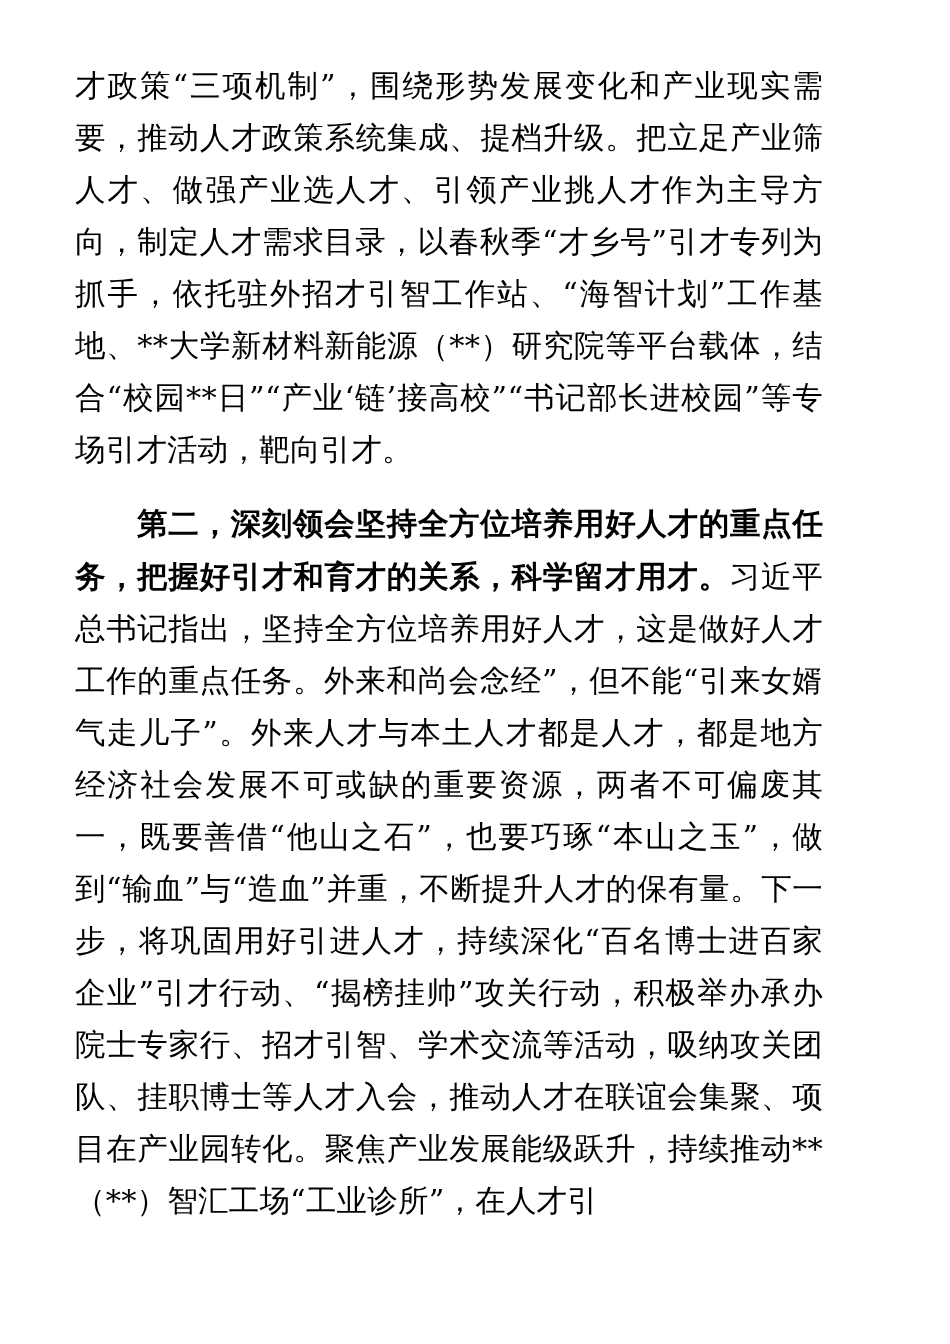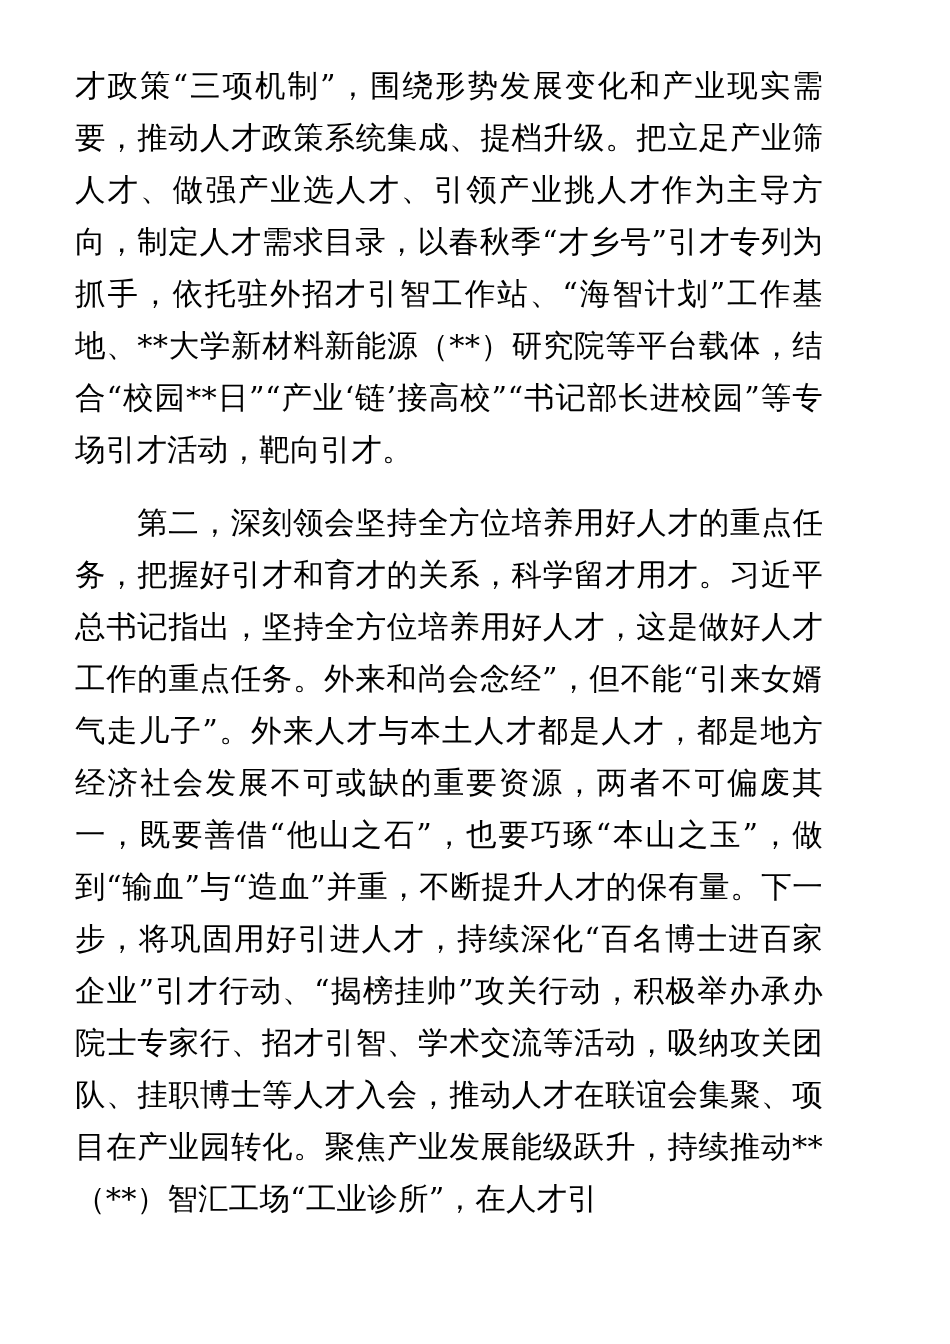--- a/index.html
+++ b/index.html
@@ -43,21 +43,21 @@
 
   .para + .para {
     margin-top: 21px;
   }
 
   .para-indent {
     text-indent: 62px;
   }
 
   .lead {
-    font-weight: 400;
+    font-weight: 700;
     letter-spacing: 0.1px;
   }
 
   
   .doc-body {
     filter: contrast(1.02);
   }
 </style>
 </head>
 <body>

